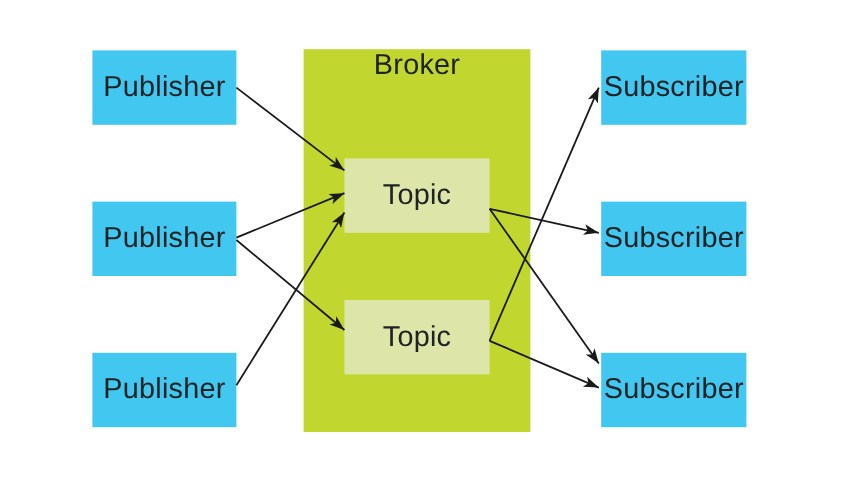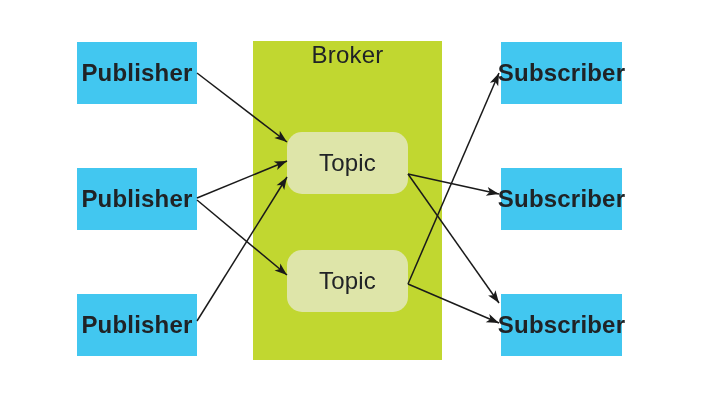--- a/index.html
+++ b/index.html
@@ -16,22 +16,22 @@
   .node {
     position: absolute;
     display: flex;
     align-items: center;
     justify-content: center;
     box-sizing: border-box;
     font-size: 24px;
     color: var(--text-color, #202326);
     letter-spacing: 0.2px;
   }
-  .node.endpoint { background: var(--endpoint-fill, #42c7f0); font-weight: bold; }
-  .node.topic    { background: var(--topic-fill, #dee5a9); border-radius: 15px; }
+  .node.endpoint { background: var(--endpoint-fill, #42c7f0); }
+  .node.topic    { background: var(--topic-fill, #dee5a9); }
   .node.broker   { background: var(--broker-fill, #c1d730); align-items: flex-start; }
   .node.broker .node-label { }
   #edge-layer {
     position: absolute;
     left: 0; top: 0;
     z-index: 10;
     pointer-events: none;
   }
   .node.topic { z-index: 3; }
   .node.broker { z-index: 1; }

